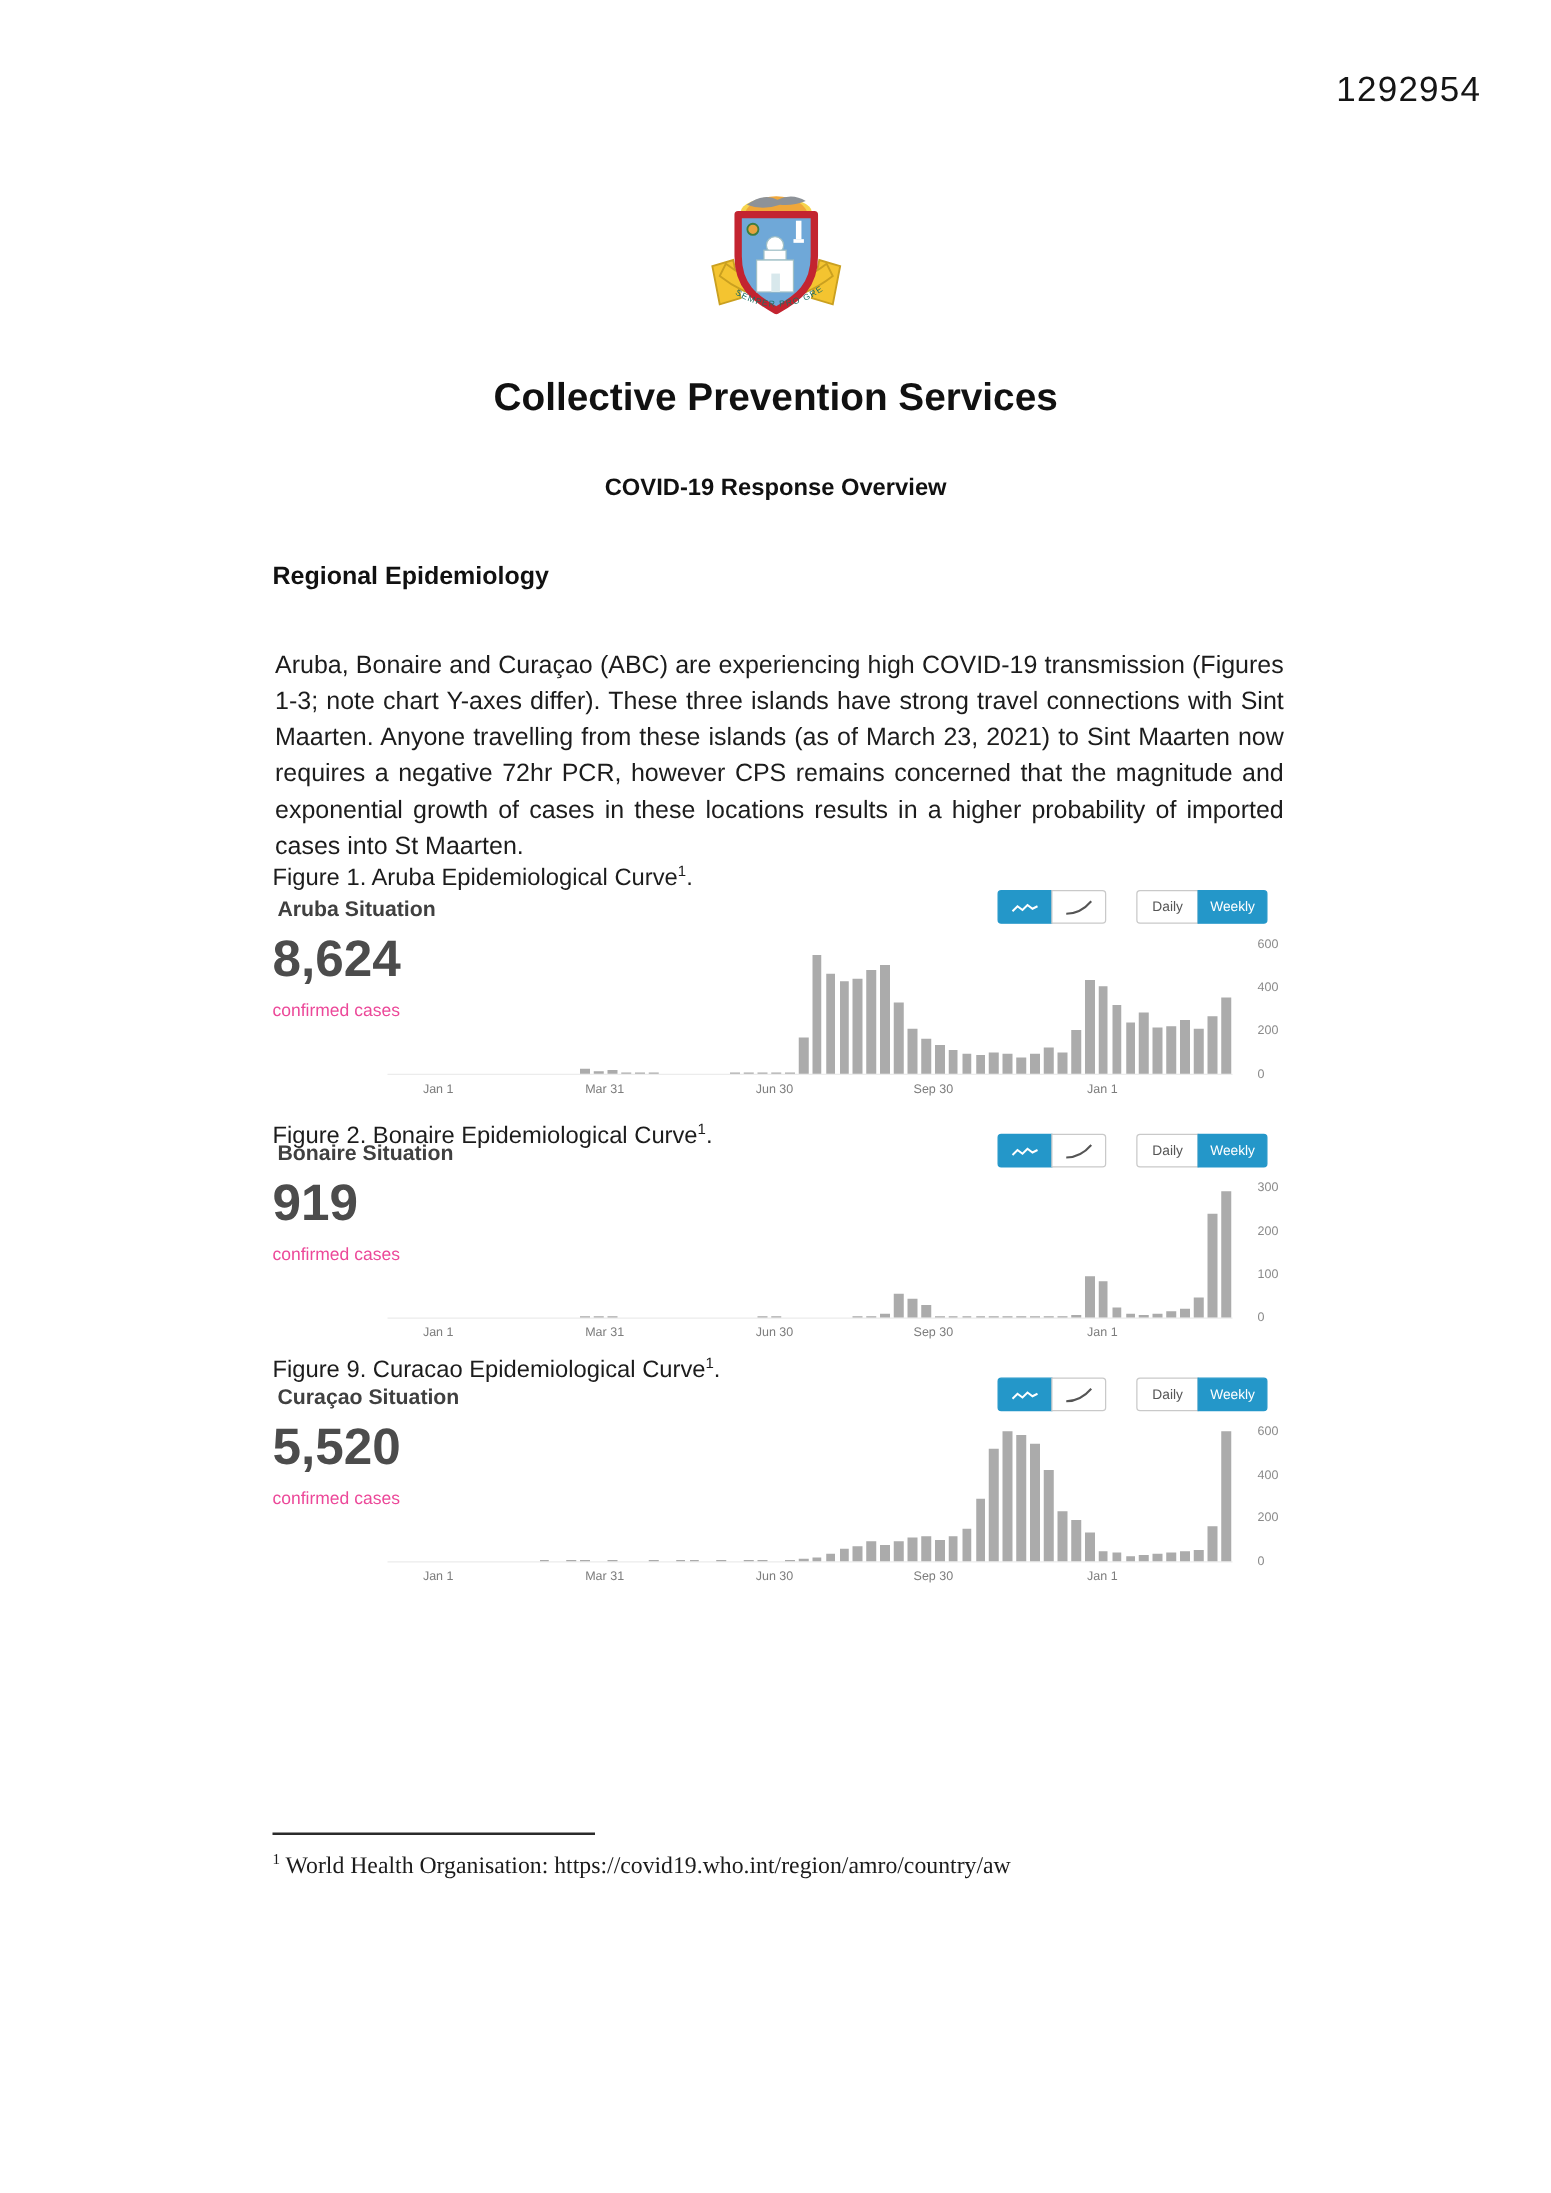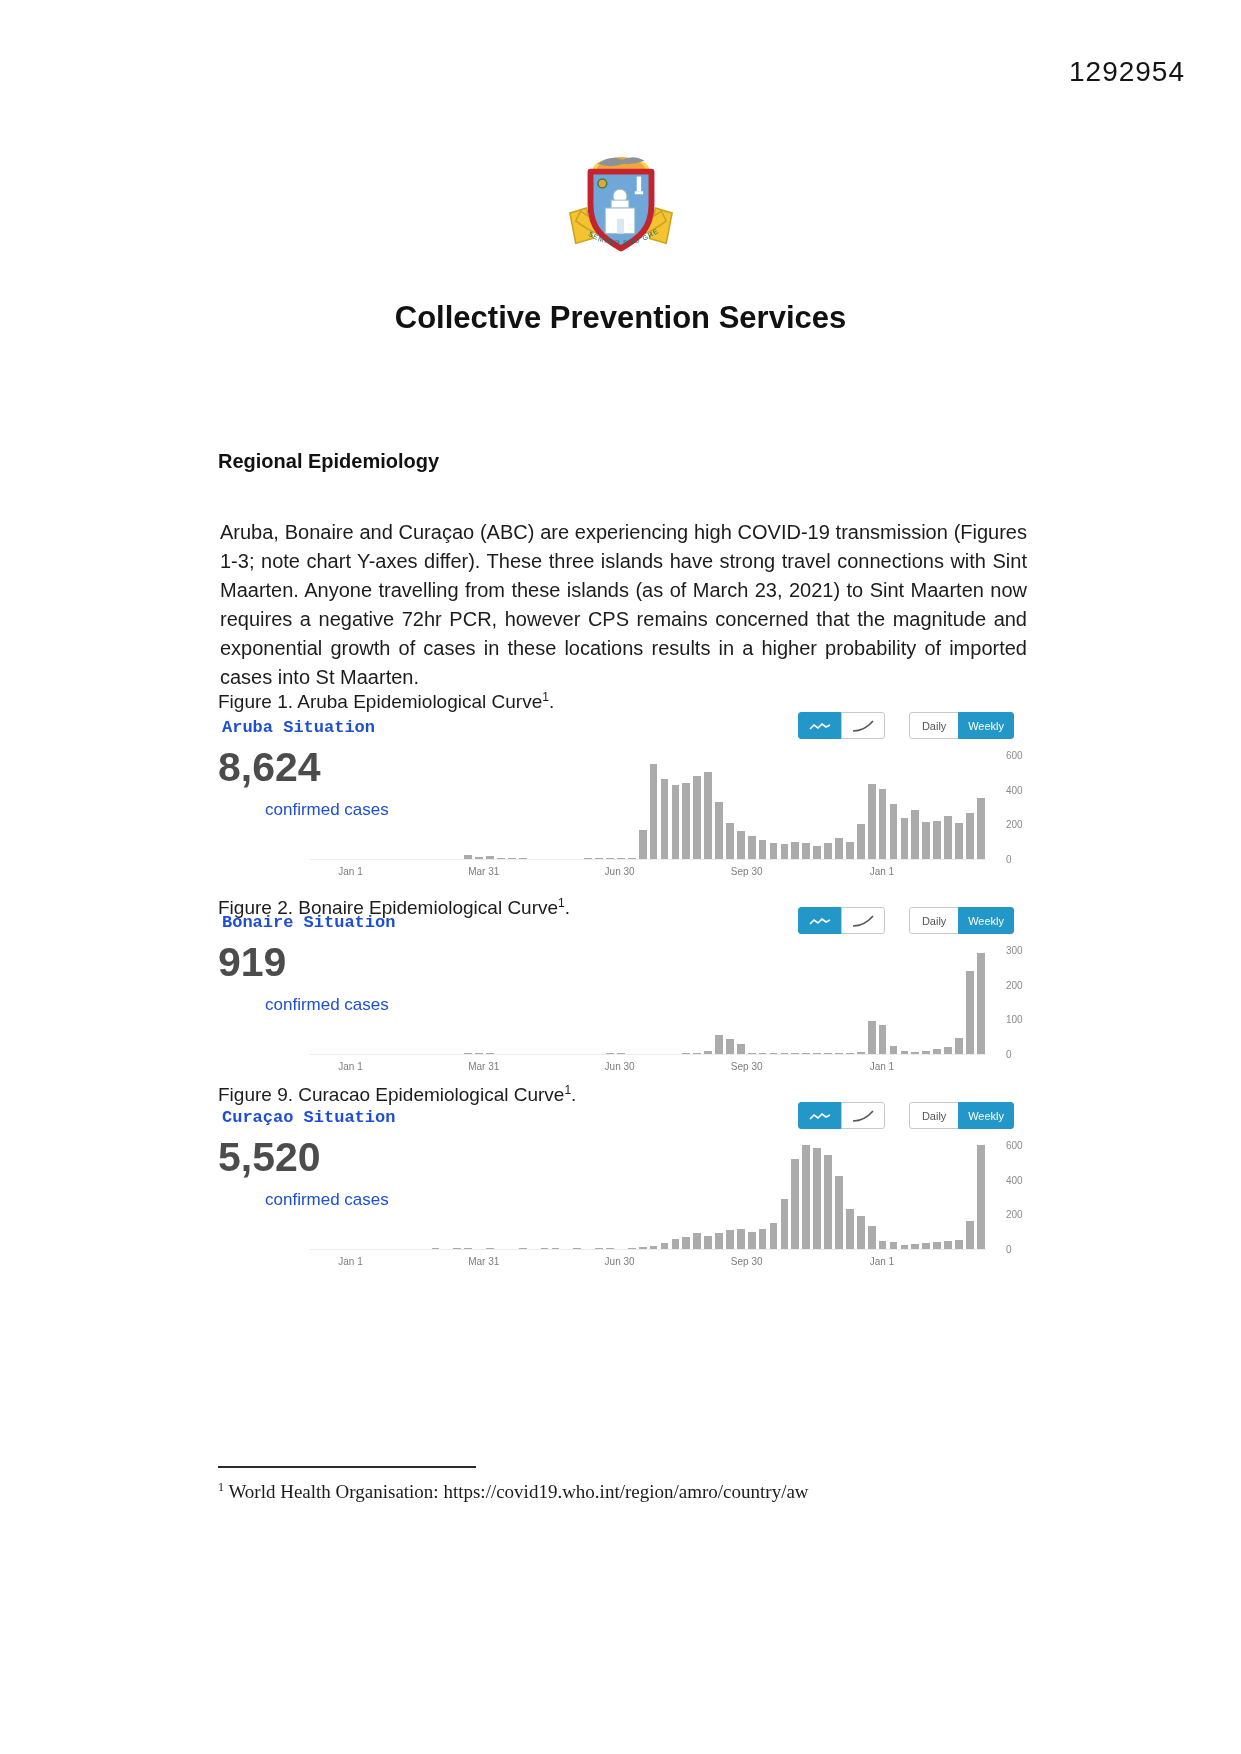--- a/index.html
+++ b/index.html
@@ -23,35 +23,35 @@
   .body-par{position:absolute;top:498px;left:220px;width:807px;font-size:20px;
             line-height:29px;text-align:justify;color:#1c1c1c;}
 
   .figcap{position:absolute;left:218px;font-size:19px;color:#1c1c1c;}
   .figcap sup{font-size:12px;}
   .cap1{top:690px;} .cap2{top:896px;} .cap3{top:1083px;} .cap4{top:1286px;}
 
   .chart-card{position:absolute;left:218px;width:800px;height:176px;}
   .card1{top:714px;} .card2{top:909px;} .card3{top:1104px;}
 
-  .chart-title{position:absolute;top:4px;left:4px;font-size:17px;font-weight:bold;color:#1d4ed8;font-family:Liberation Mono, monospace;}
+  .chart-title{position:absolute;top:4px;left:4px;font-size:17px;font-weight:bold;color:#404040;}
 
   .chart-controls{position:absolute;top:-2px;right:4px;display:flex;gap:24px;}
   .btn-group{display:inline-flex;}
   .tbtn{height:27px;display:flex;align-items:center;justify-content:center;
         border:1px solid #c9c9c9;background:#fff;color:#555;cursor:pointer;
         font-family:inherit;font-size:11px;padding:0;}
   .btn-group .tbtn:first-child{border-radius:3px 0 0 3px;}
   .btn-group .tbtn:last-child{border-radius:0 3px 3px 0;margin-left:-1px;}
   .tbtn.icon{width:44px;}
   .tbtn.txt{min-width:50px;padding:0 9px;}
   .tbtn.active{background:var(--accent,#2497c9);border-color:var(--accent,#2497c9);color:#fff;}
 
   .stat-num{position:absolute;top:30px;left:0;font-size:41px;font-weight:bold;color:#4c4c4c;}
-  .stat-label{position:absolute;top:86px;left:0;font-size:17px;color:#1d4ed8;margin-left:47px;}
+  .stat-label{position:absolute;top:86px;left:0;font-size:14px;color:#ec4899;}
 
   .plot{position:absolute;left:92px;top:42px;width:676px;height:104px;}
   .bars{position:absolute;left:0;bottom:0;width:100%;height:104px;display:flex;
         align-items:flex-end;border-bottom:1px solid #ececec;}
   .bar{flex:1;margin:0 1.6px;background:var(--bar,#ababab);}
   .ytick{position:absolute;left:calc(100% + 20px);font-size:10px;color:#8a8a8a;}
   .xtick{position:absolute;top:110px;transform:translateX(-50%);font-size:10px;color:#7d7d7d;white-space:nowrap;}
 
   .footnote-rule{position:absolute;top:1466px;left:218px;width:258px;border-top:2px solid #2b2b2b;}
   .footnote{position:absolute;top:1480px;left:218px;font-size:19px;color:#1c1c1c;
@@ -82,20 +82,21 @@
     <circle cx="59" cy="49" r="7" fill="#ffffff" stroke="#9fbfc6" stroke-width="1"></circle>
     <rect x="50" y="53" width="18" height="8" fill="#ffffff" stroke="#9fbfc6" stroke-width="1"></rect>
     <rect x="44" y="61" width="30" height="26" fill="#ffffff" stroke="#9fbfc6" stroke-width="1"></rect>
     <rect x="56" y="72" width="7" height="15" fill="#d8e8ec"></rect>
     <text font-size="7" fill="#1d6e62" font-family="Liberation Sans, sans-serif" letter-spacing="1">
       <textPath href="#ribbonpath" startOffset="6%">SEMPER PRO GREDIENS</textPath>
     </text>
   </svg>
 
   <div class="title">Collective Prevention Services</div>
+  <div class="subtitle">COVID-19 Response Overview</div>
 
   <div class="section-heading">Regional Epidemiology</div>
 
   <p class="body-par">Aruba, Bonaire and Curaçao (ABC) are experiencing high COVID-19 transmission (Figures 1-3; note chart Y-axes differ). These three islands have strong travel connections with Sint Maarten.  Anyone travelling from these islands (as of March 23, 2021) to Sint Maarten now requires a negative 72hr PCR, however CPS remains concerned that the magnitude and exponential growth of cases in these locations results in a higher probability of imported cases into St Maarten.</p>
 
   <div class="figcap cap1"><span>Figure 1. Aruba Epidemiological Curve</span><sup>1</sup><span>.</span></div>
 
   <div class="chart-card card1">
     <div class="chart-title">Aruba Situation</div>
     <div class="chart-controls">

